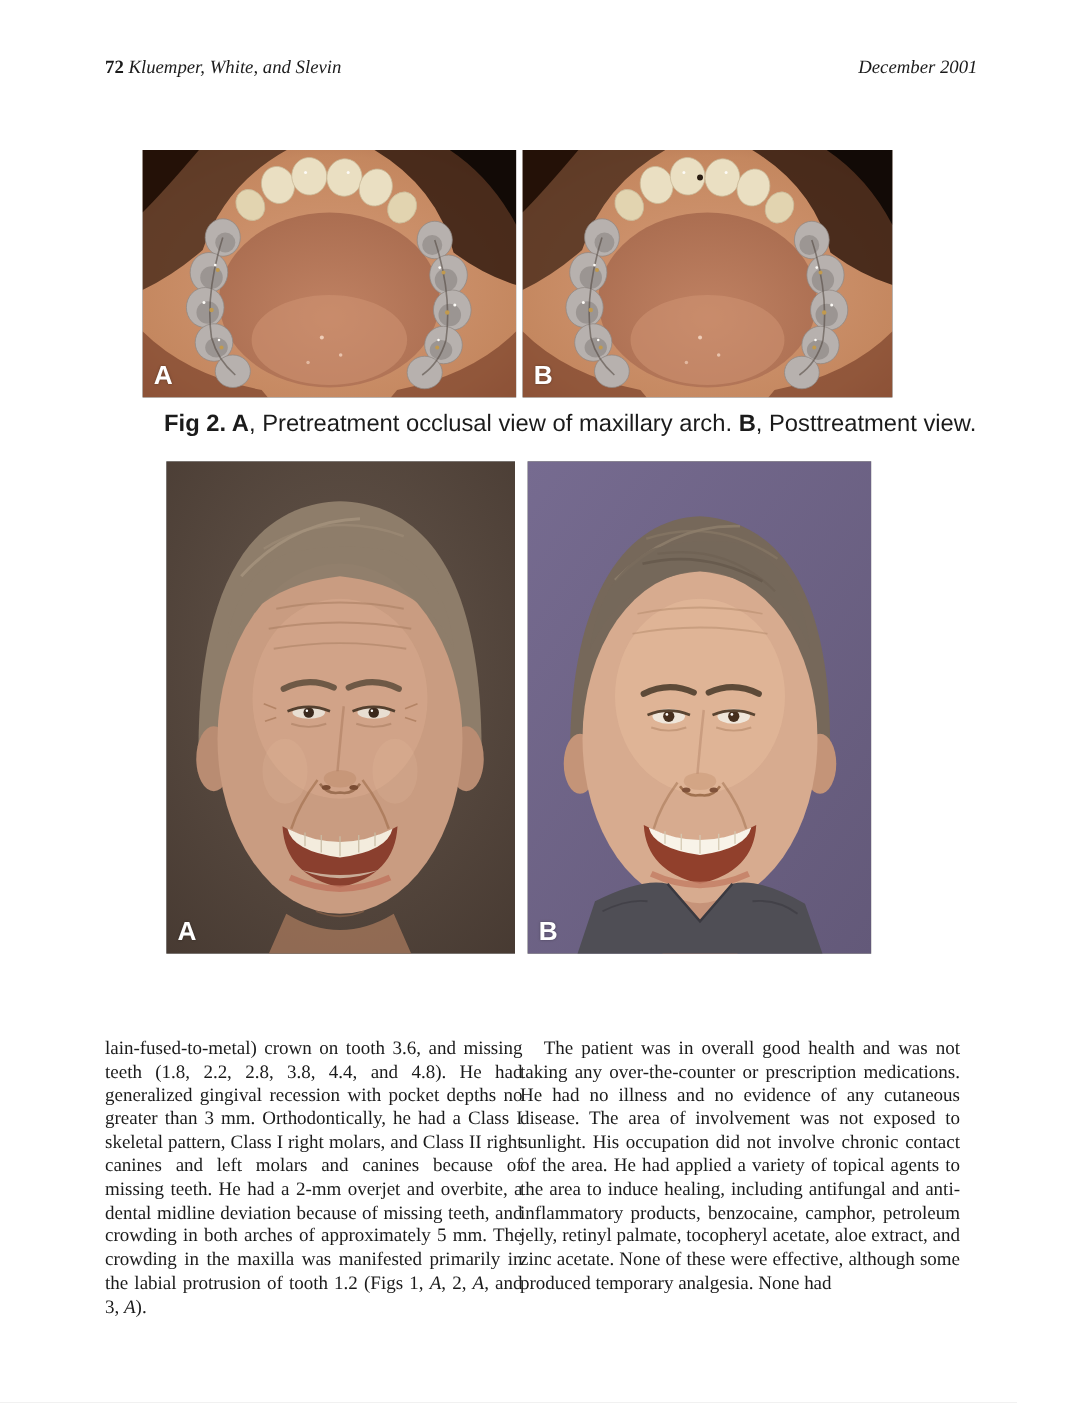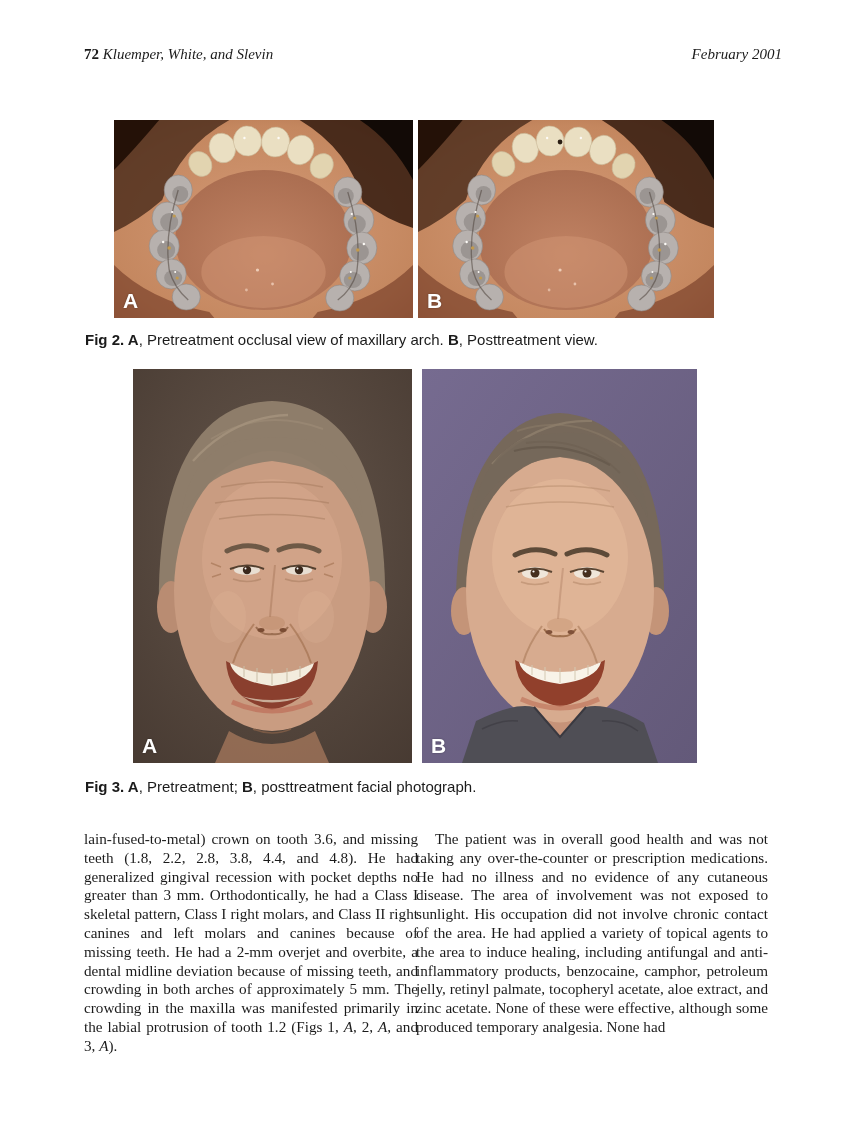--- a/index.html
+++ b/index.html
@@ -20,22 +20,22 @@
   .fig2-a{left:114px;top:120px;width:299px;height:198px;}
   .fig2-b{left:418px;top:120px;width:296px;height:198px;}
   .fig3-a{left:133px;top:369px;width:279px;height:394px;}
   .fig3-b{left:422px;top:369px;width:275px;height:394px;}
   .ab-label{
     position:absolute;left:9px;bottom:7px;color:var(--label,#fff);
     font-family:"Liberation Sans",sans-serif;font-weight:bold;font-size:21px;line-height:1;
     text-shadow:0 0 2px rgba(0,0,0,.35);
   }
   .caption{
-    position:absolute;left:85px;width:696px;text-align:left;
-    font-family:"Liberation Sans",sans-serif;font-size:15px;line-height:15px;
+    position:absolute;left:85px;width:696px;text-align:right;
+    font-family:"Liberation Sans",sans-serif;font-size:19px;line-height:15px;
   }
   .caption-fig2{top:332px;}
   .caption-fig3{top:779px;}
   .caption b{font-weight:bold;}
   
   .column{position:absolute;top:830px;font-size:15.2px;line-height:18.8px;text-align:justify;}
   .col-left{left:84px;width:334px;}
   .col-right{left:416px;width:352px;}
   .col-right p{text-indent:19px;}
   .column p{margin:0;}
@@ -123,21 +123,21 @@
           <circle cx="130" cy="18" r="1.2"></circle>
             <circle cx="164" cy="18" r="1.2"></circle>
         </g>
       </g>
     </defs>
   </svg>
 
   <div class="running-head">
     <div class="rh-left"><b>72</b><i> Kluemper, White, and Slevin</i></div>
     <div class="rh-right">
-      <div>February 2001</div>
+      <div>December 2001</div>
     </div>
   </div>
 
   <div class="photo fig2-a">
     <svg viewBox="0 0 298 198" preserveAspectRatio="none">
         <use href="#occ"></use>
       </svg>
     <span class="ab-label">A</span>
   </div>
   <div class="photo fig2-b">
@@ -248,21 +248,20 @@
       <path d="M138,299 V314 M123,298 V311 M153,298 V311 M110,296 V306 M166,296 V306" stroke="#d4c9b2" stroke-width="1"></path>
       <path d="M99,330 Q138,348 177,330" stroke="#c47f66" stroke-width="5" fill="none" opacity=".85"></path>
       <path d="M119,356 Q138,364 157,356" stroke="#a87a58" stroke-width="1.5" fill="none" opacity=".5"></path>
       <path d="M112,345 Q138,362 164,345 L168,394 H108 Z" fill="#c69379"></path>
       <path d="M40,394 L54,352 Q92,333 112,338 L138,368 L164,338 Q186,333 222,354 L236,394 Z" fill="var(--fig3b-shirt,#4f4e55)"></path>
       <path d="M112,338 L138,368 L164,338" stroke="#3a3940" stroke-width="2" fill="none"></path>
       <path d="M60,360 Q80,350 96,352 M180,352 Q200,350 216,362" stroke="#3a3940" stroke-width="1.5" fill="none" opacity=".6"></path>
     </svg>
     <span class="ab-label">B</span>
   </div>
-  <div class="caption caption-fig3"><b>Fig 3. A</b><span>, Pretreatment; </span><b>B</b><span>, posttreatment facial photograph.</span></div>
 
   <div class="column col-left">
     <p><span>lain-fused-to-metal) crown on tooth 3.6, and missing teeth (1.8, 2.2, 2.8, 3.8, 4.4, and 4.8). He had generalized gingival recession with pocket depths no greater than 3 mm. Orthodontically, he had a Class I skeletal pattern, Class I right molars, and Class II right canines and left molars and canines because of missing teeth. He had a 2-mm overjet and overbite, a dental midline deviation because of missing teeth, and crowding in both arches of approximately 5 mm. The crowding in the maxilla was manifested primarily in the labial protrusion of tooth 1.2 (Figs 1, </span><i>A</i><span>, 2, </span><i>A</i><span>, and 3, </span><i>A</i><span>).</span></p>
   </div>
   <div class="column col-right">
     <p><span>The patient was in overall good health and was not taking any over-the-counter or prescription medications. He had no illness and no evidence of any cutaneous disease. The area of involvement was not exposed to sunlight. His occupation did not involve chronic contact of the area. He had applied a variety of topical agents to the area to induce healing, including antifungal and anti-inflammatory products, benzocaine, camphor, petroleum jelly, retinyl palmate, tocopheryl acetate, aloe extract, and zinc acetate. None of these were effective, although some produced temporary analgesia. None had</span></p>
   </div>
 
 </div>
 

